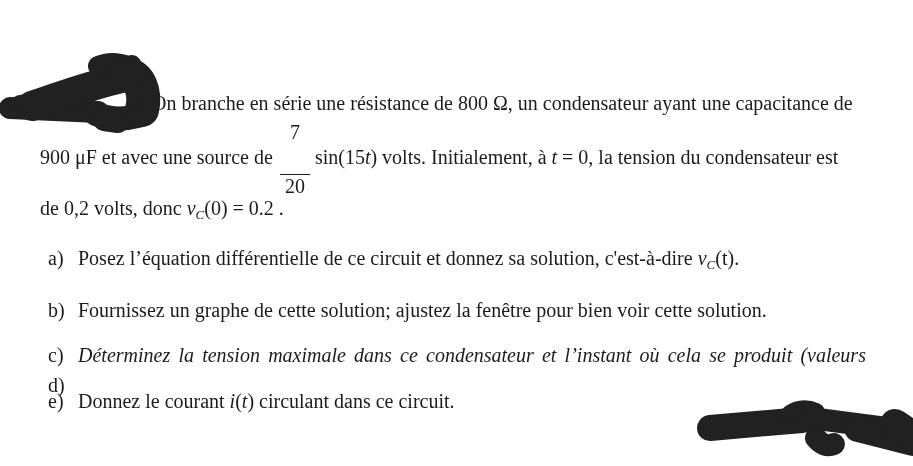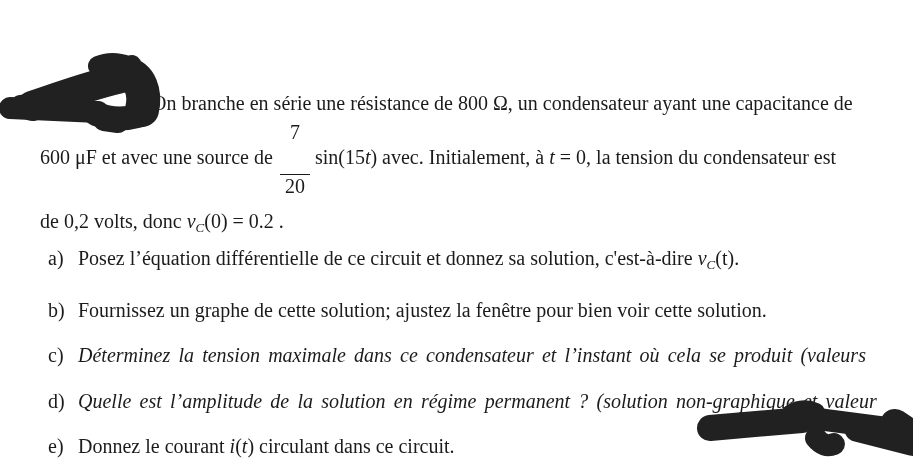--- a/index.html
+++ b/index.html
@@ -32,22 +32,21 @@
   .intro-line1 {
     padding-left: 112px;
     line-height: 30px;
     white-space: nowrap;
   }
   .intro-line2 {
     white-space: nowrap;
     margin-top: 4px;
   }
   .intro-line3 {
-    line-height: 36px;
-    margin-top: 6px;
+    line-height: 22px;
     white-space: nowrap;
   }
   .frac {
     display: inline-block;
     vertical-align: middle;
     text-align: center;
     line-height: 1.08;
     margin: 0 5px 0 7px;
   }
   .frac .num { display: block; padding: 0 5px 1px 5px; }
@@ -83,21 +82,21 @@
 </style>
 </head>
 <body>
 
 <div class="doc">
 
   <div class="intro">
     <div class="intro-line1">On branche en série une résistance de 800 Ω, un condensateur ayant une capacitance de</div>
 
     <div class="intro-line2">
-      <span>600 μF et avec une source de</span><span class="frac"><span class="num">7</span><span class="den">20</span></span><span>sin(15</span><span class="mi">t</span><span>)</span><span> avec. Initialement, à </span><span class="mi">t</span><span> = 0, la tension du condensateur est</span>
+      <span>900 μF et avec une source de</span><span class="frac"><span class="num">7</span><span class="den">20</span></span><span>sin(15</span><span class="mi">t</span><span>)</span><span> volts. Initialement, à </span><span class="mi">t</span><span> = 0, la tension du condensateur est</span>
     </div>
 
     <div class="intro-line3">
       <span>de 0,2 volts, donc </span><span class="mi">v</span><span class="msub">C</span><span>(0) = 0.2</span><span> .</span>
     </div>
   </div>
 
   <div class="items">
 
     <div class="item">
@@ -110,21 +109,20 @@
       <span class="item-line nowrapline">Fournissez un graphe de cette solution; ajustez la fenêtre pour bien voir cette solution.</span>
     </div>
 
     <div class="item">
       <span class="item-label">c)</span>
       <span class="item-line nowrapline stretch">Déterminez la tension maximale dans ce condensateur et l’instant où cela se produit (valeurs</span>
     </div>
 
     <div class="item">
       <span class="item-label">d)</span>
-      <span class="item-line nowrapline stretch">Quelle est l’amplitude de la solution en régime permanent ? (solution non-graphique et valeur</span>
     </div>
 
     <div class="item">
       <span class="item-label">e)</span>
       <span class="item-line nowrapline"><span>Donnez le courant </span><span class="mi">i</span><span>(</span><span class="mi">t</span><span>)</span><span> circulant dans ce circuit.</span></span>
     </div>
 
   </div>
 
   <div class="scribble" style="left:0; top:52px;">

